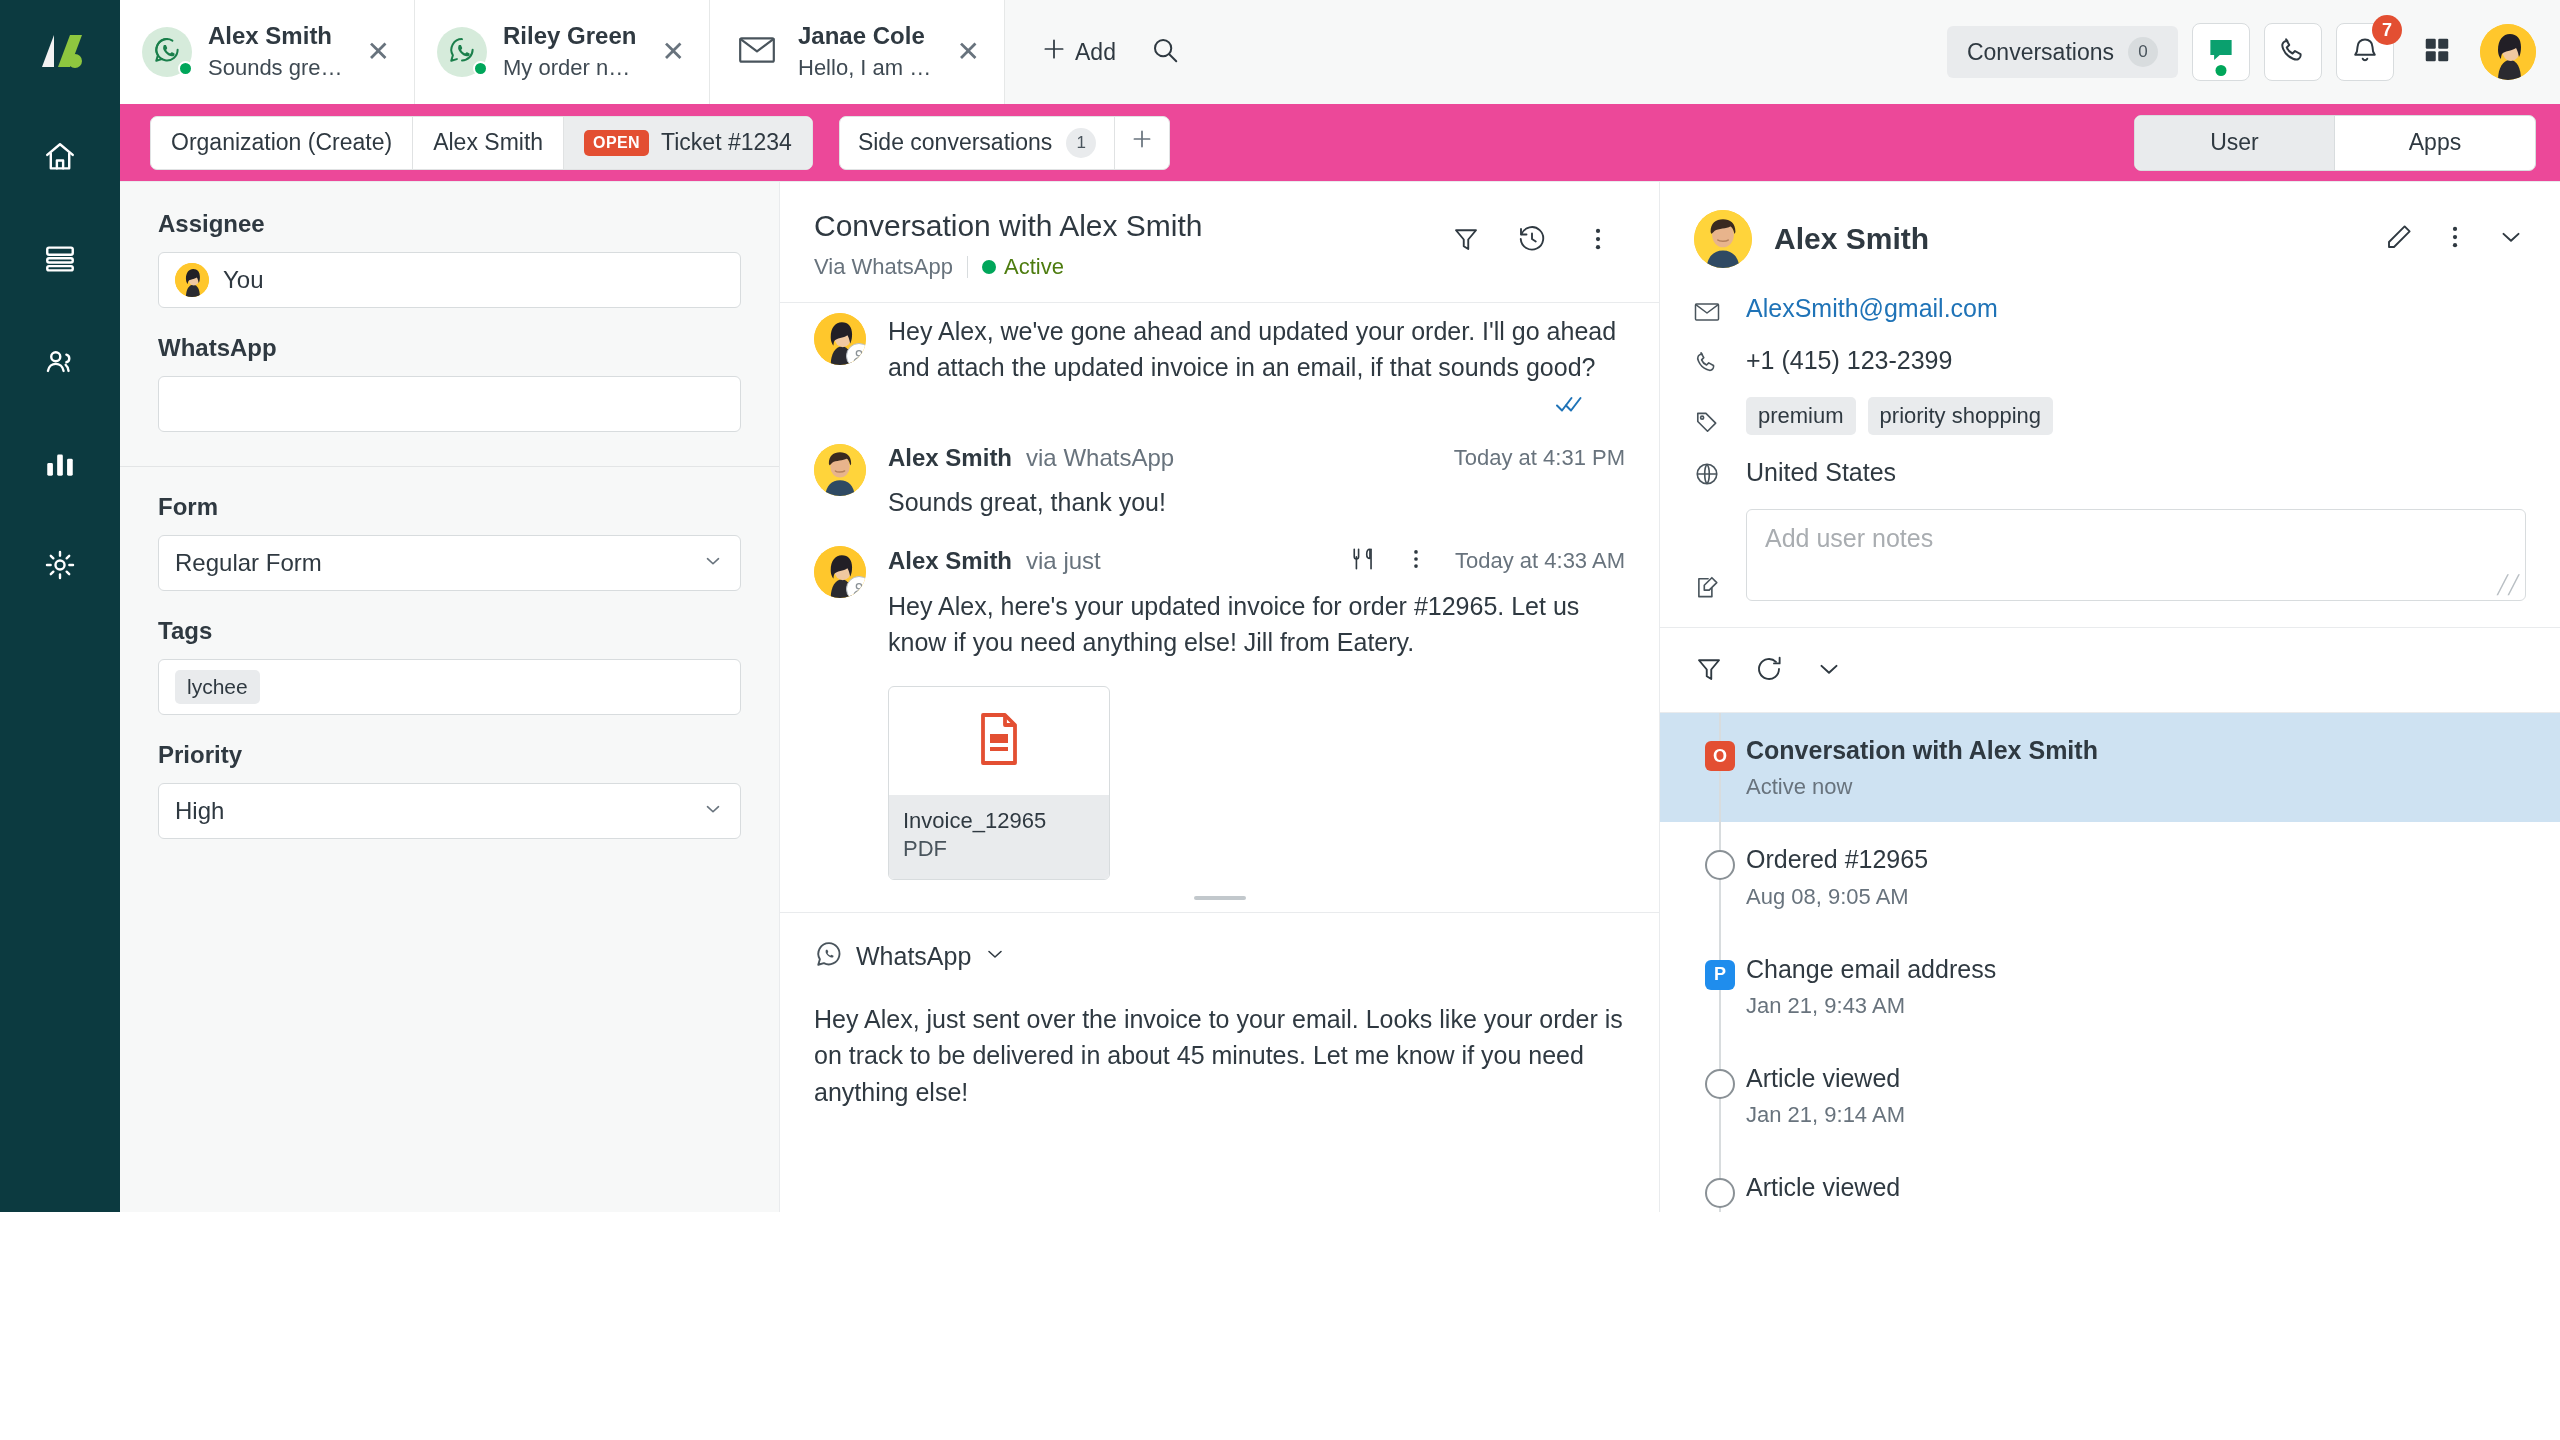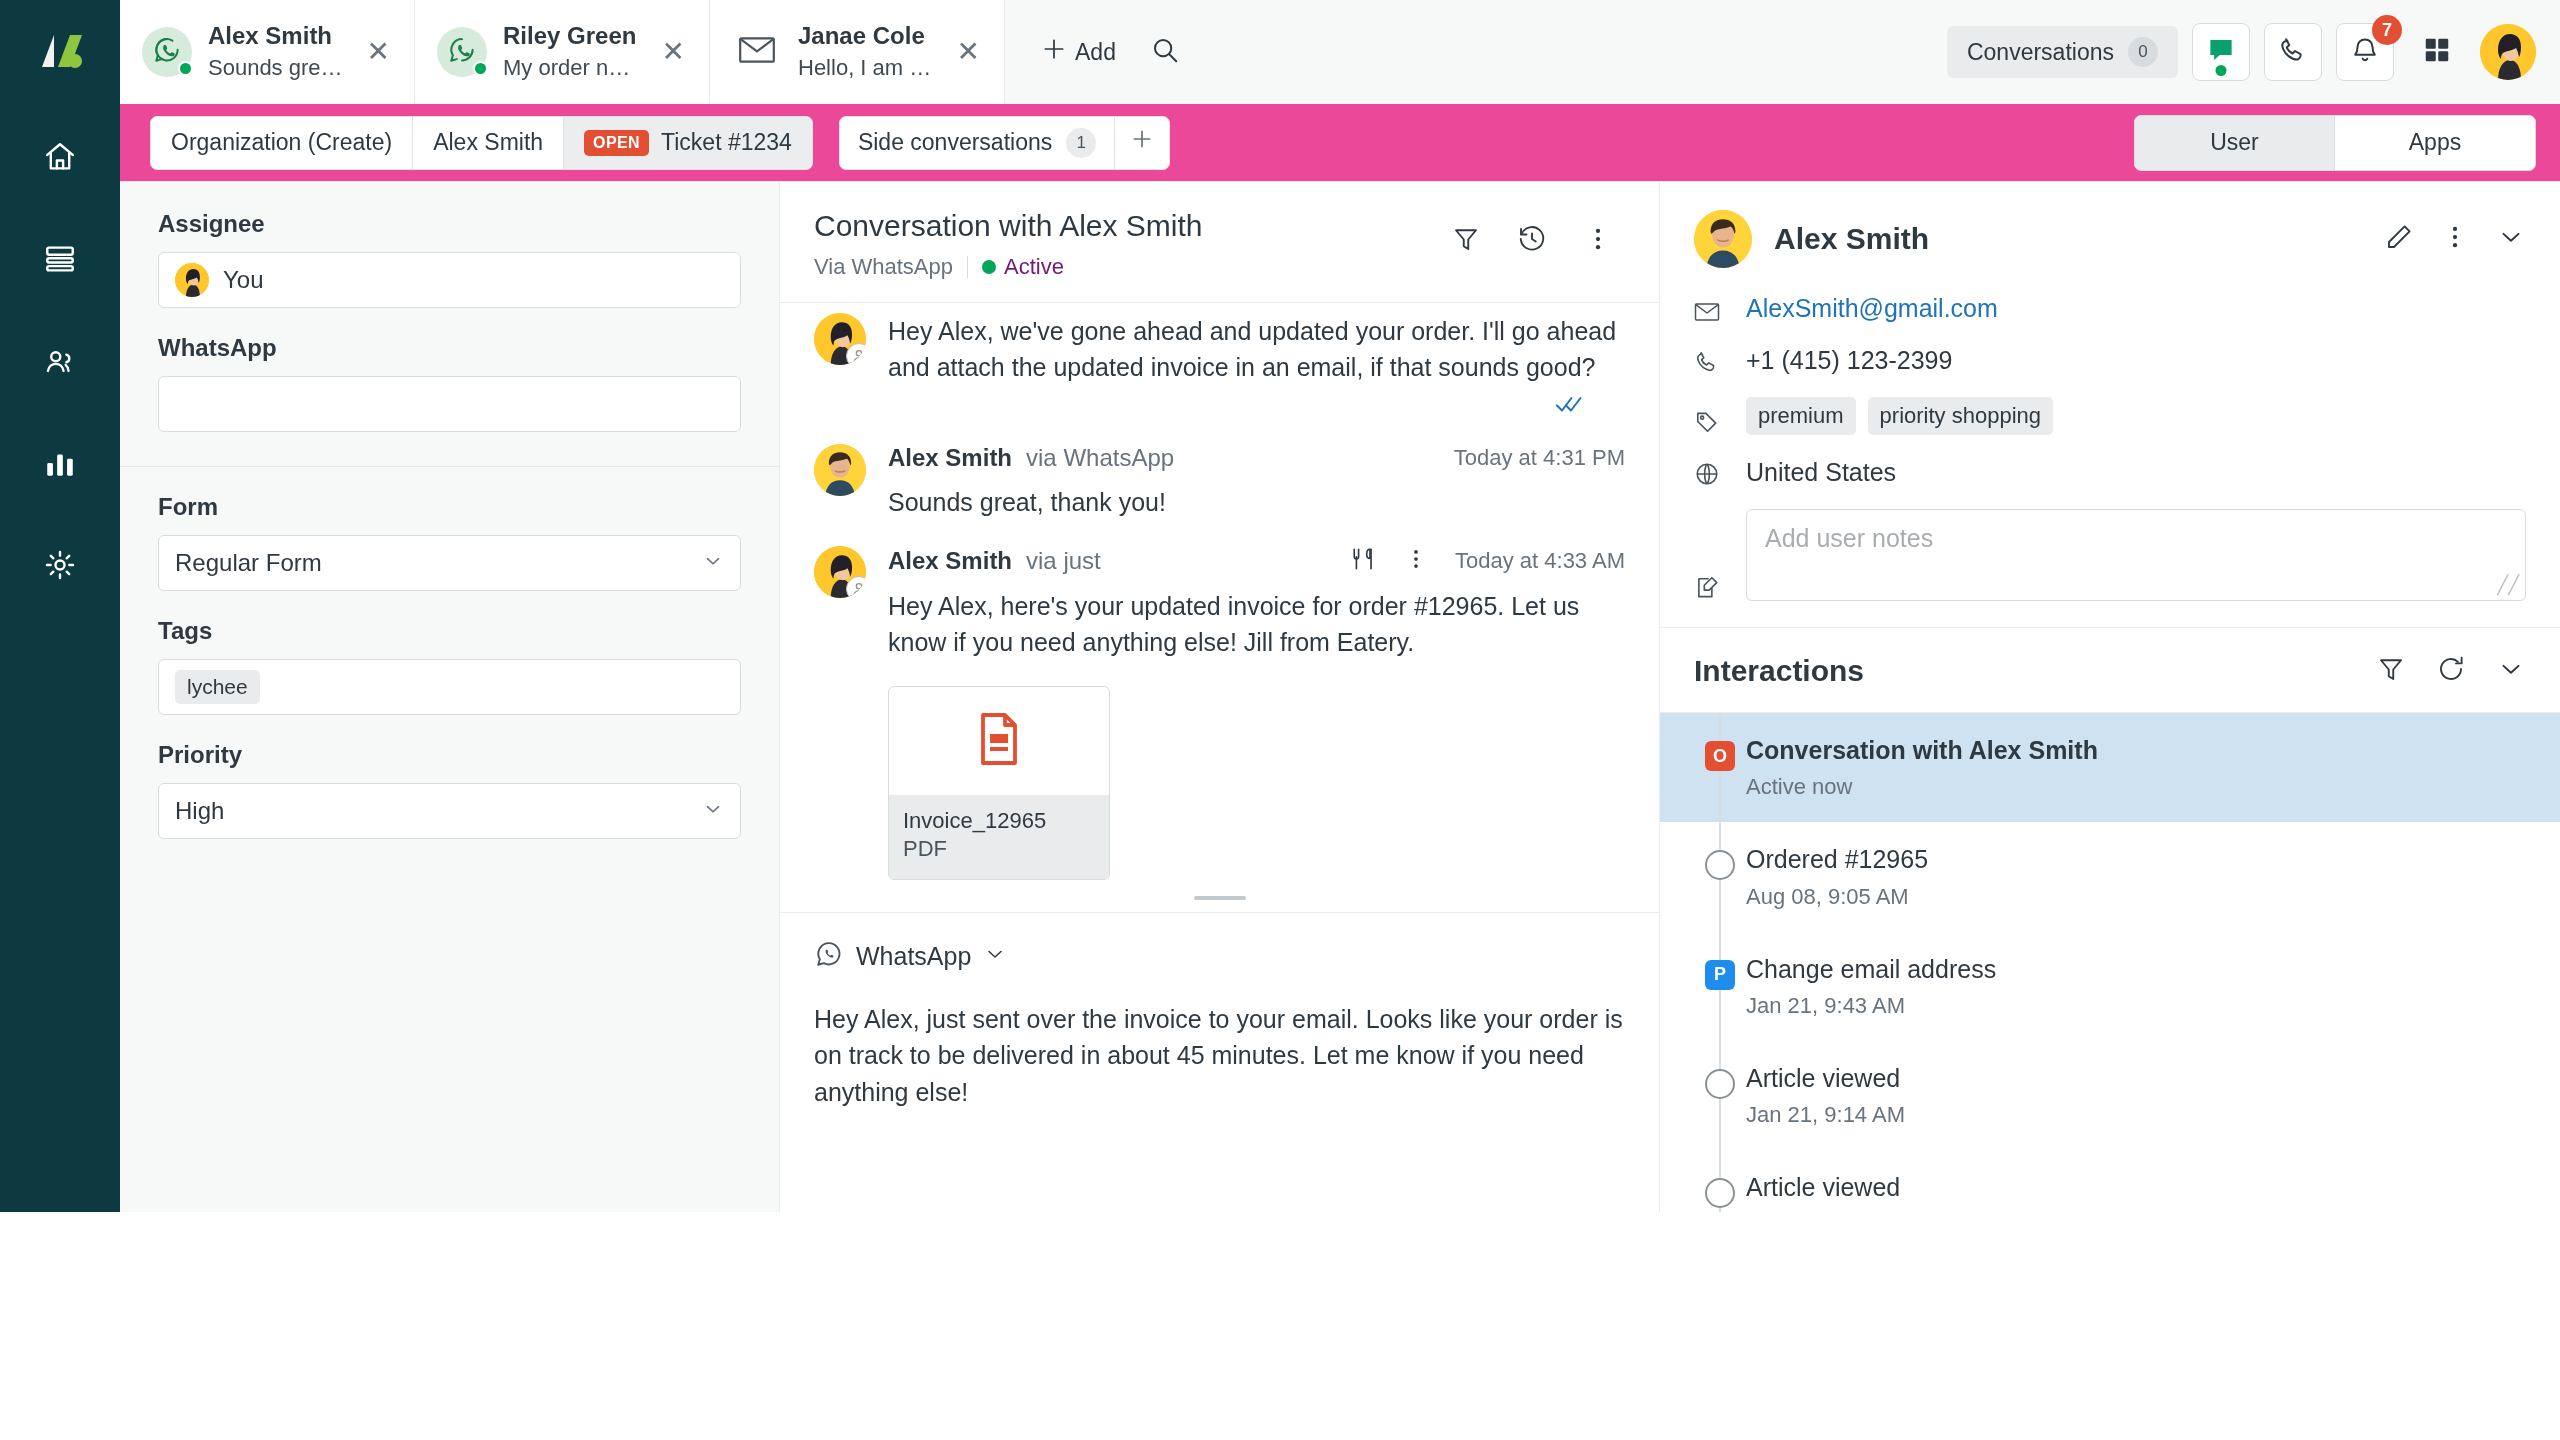--- a/index.html
+++ b/index.html
@@ -163,21 +163,21 @@
   .conv-panel { flex: 1; display: flex; flex-direction: column; min-width: 0; background:#fff; border-right: 1px solid #e9ebed;}
   .conv-head {
     padding: 26px 34px 22px 34px; border-bottom: 1px solid #e9ebed; display: flex; align-items: flex-start;
     flex: 0 0 auto;
   }
   .conv-head-txt { flex: 1; }
   .conv-title { font-size: 30px; color: #2f3941; line-height: 1.2; }
   .conv-sub { margin-top: 10px; display: flex; align-items: center; gap: 14px; font-size: 22px; color: #68737d; }
   .sub-div { width: 1px; height: 22px; background: #d8dcde; }
   .active-dot { width: 14px; height: 14px; border-radius: 50%; background: #00a65a; display:inline-block; margin-right:8px;}
-  .active-txt { color: #701a75; text-align: right; }
+  .active-txt { color: #4d7c0f; text-align: right; }
   .conv-head-actions { display: flex; align-items: center; gap: 12px; padding-top: 6px;}
 
   .thread { flex: 1; overflow: hidden; padding: 0 34px; position: relative; }
   .msg { display: flex; gap: 22px; padding-top: 26px; }
   .msg-avatar { width: 52px; height: 52px; border-radius: 50%; overflow: hidden; position: relative; flex: 0 0 52px; background:#ffc72c;}
   .msg-av-badge {
     position: absolute; right: -6px; bottom: -4px; width: 26px; height: 26px; border-radius: 50%;
     background: #fff; border: 1.5px solid #b9bfc4; display: flex; align-items: center; justify-content: center;
   }
   .msg-body { flex: 1; min-width: 0; }
@@ -776,21 +776,20 @@
                 </svg>
             </span>
             <span class="notes">
               <span>Add user notes</span>
               <span class="notes-grip">╱╱</span>
             </span>
           </div>
         </div>
 
         <div class="inter-head">
-          <div class="inter-title">Interactions</div>
           <div class="inter-acts">
             <span>
               <svg width="30" height="30" viewBox="0 0 24 24" fill="none" stroke="#2f3941" stroke-width="1.5" stroke-linecap="round" stroke-linejoin="round">
                   <path d="M4 5h16l-6.2 7.4V20l-3.6-2.2v-5.4z"></path>
                 </svg>
             </span>
             <span>
               <svg width="30" height="30" viewBox="0 0 24 24" fill="none" stroke="#2f3941" stroke-width="1.5" stroke-linecap="round" stroke-linejoin="round">
                   <path d="M20 12a8 8 0 1 1-2.4-5.7"></path>
                   <path d="M20.5 3v4.5H16"></path>

